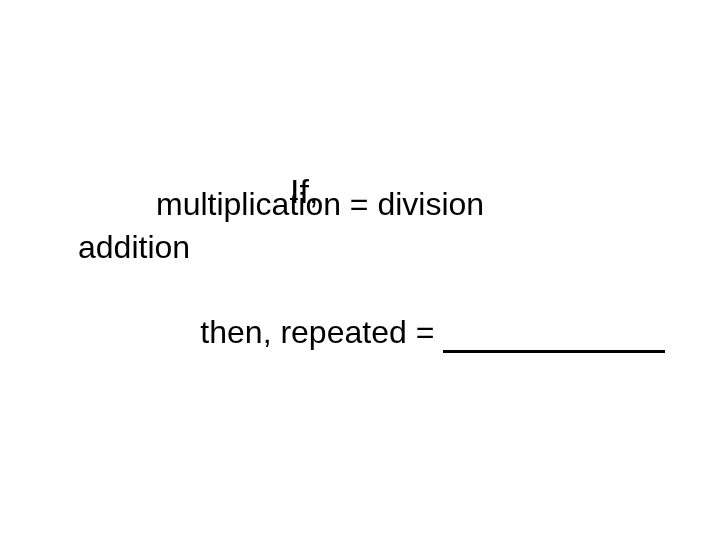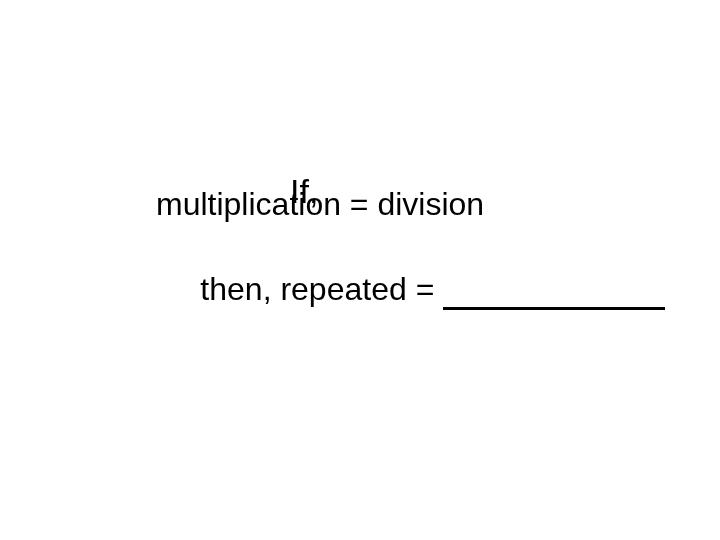--- a/index.html
+++ b/index.html
@@ -43,17 +43,18 @@
     border-bottom: 3px solid #000000;
   }
 </style>
 </head>
 <body>
 
 <div class="slide">
   <div class="if-label">If,</div>
   <div class="body-text">
     <div class="line line1">multiplication = division</div>
+    <div class="line line2">addition</div>
     <div class="line line3">
       <span>then, repeated = </span><span class="blank">_____________</span>
     </div>
   </div>
 </div>
 
 </body></html>

